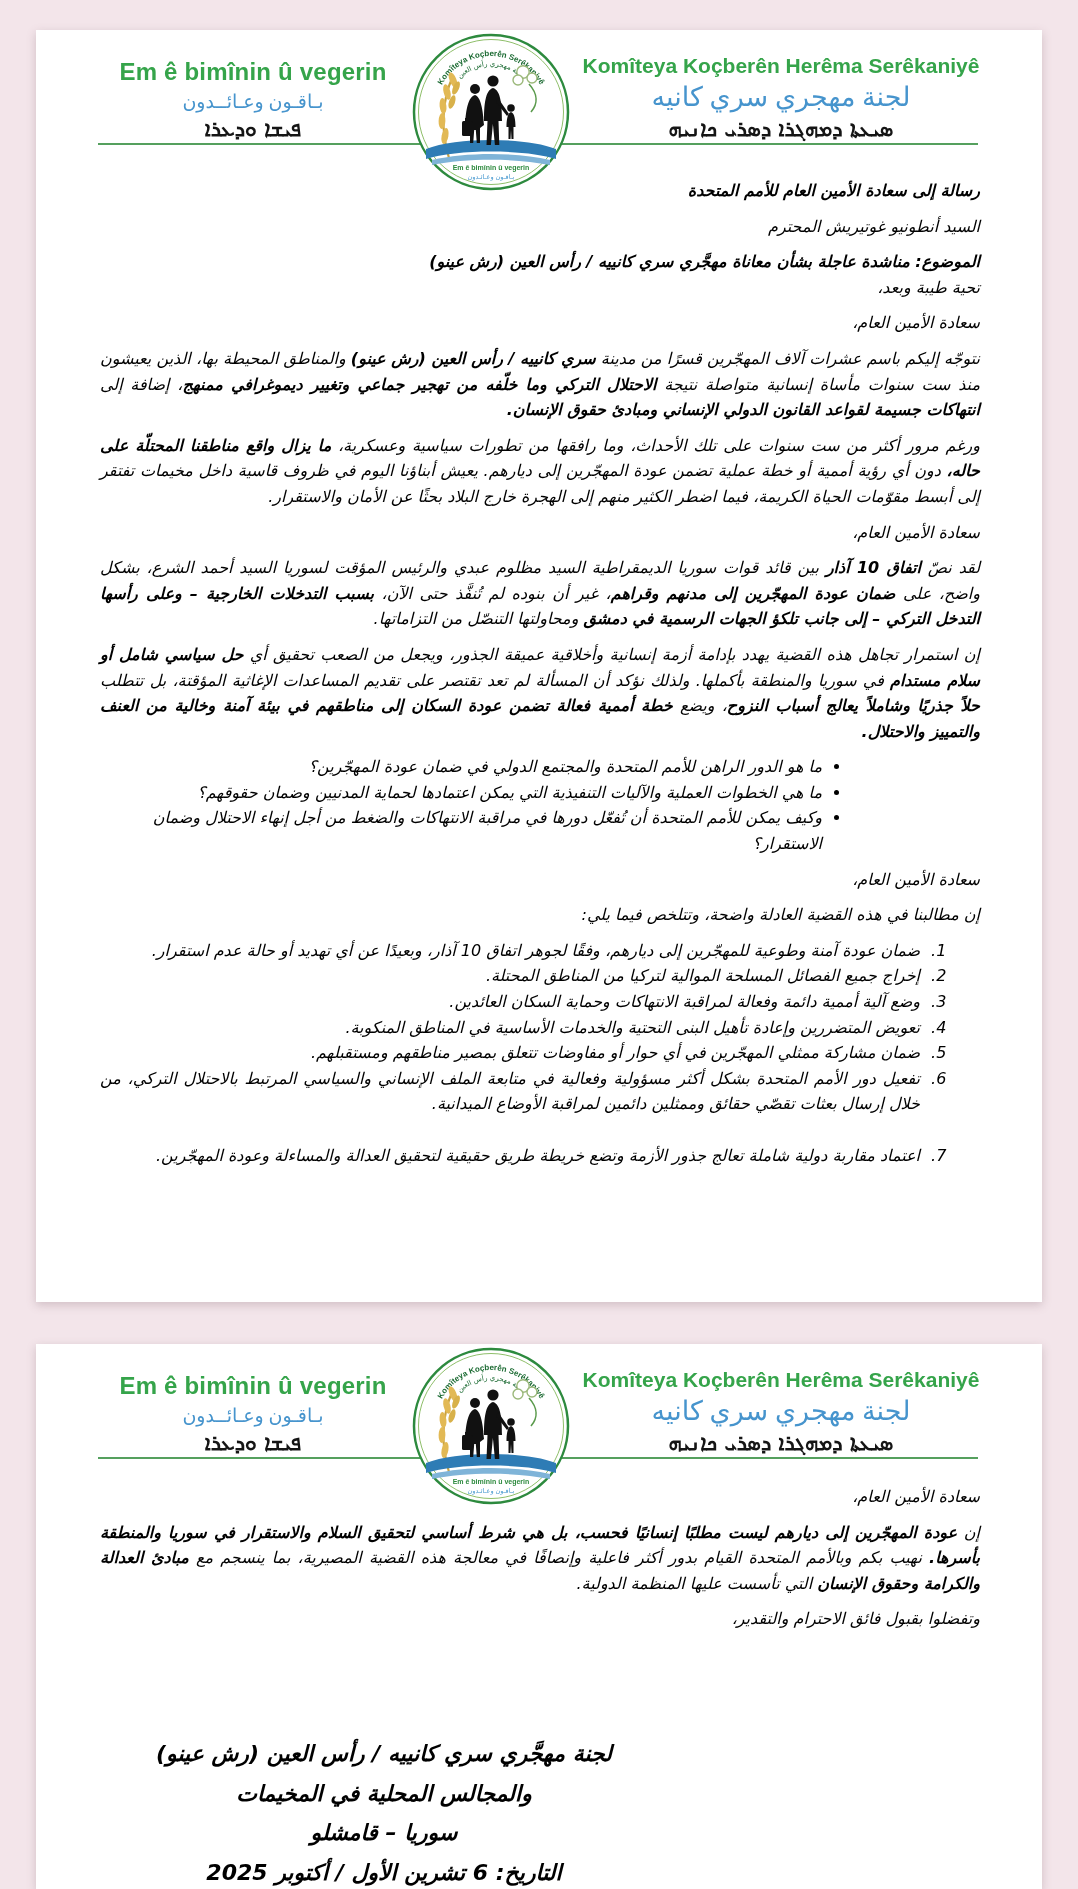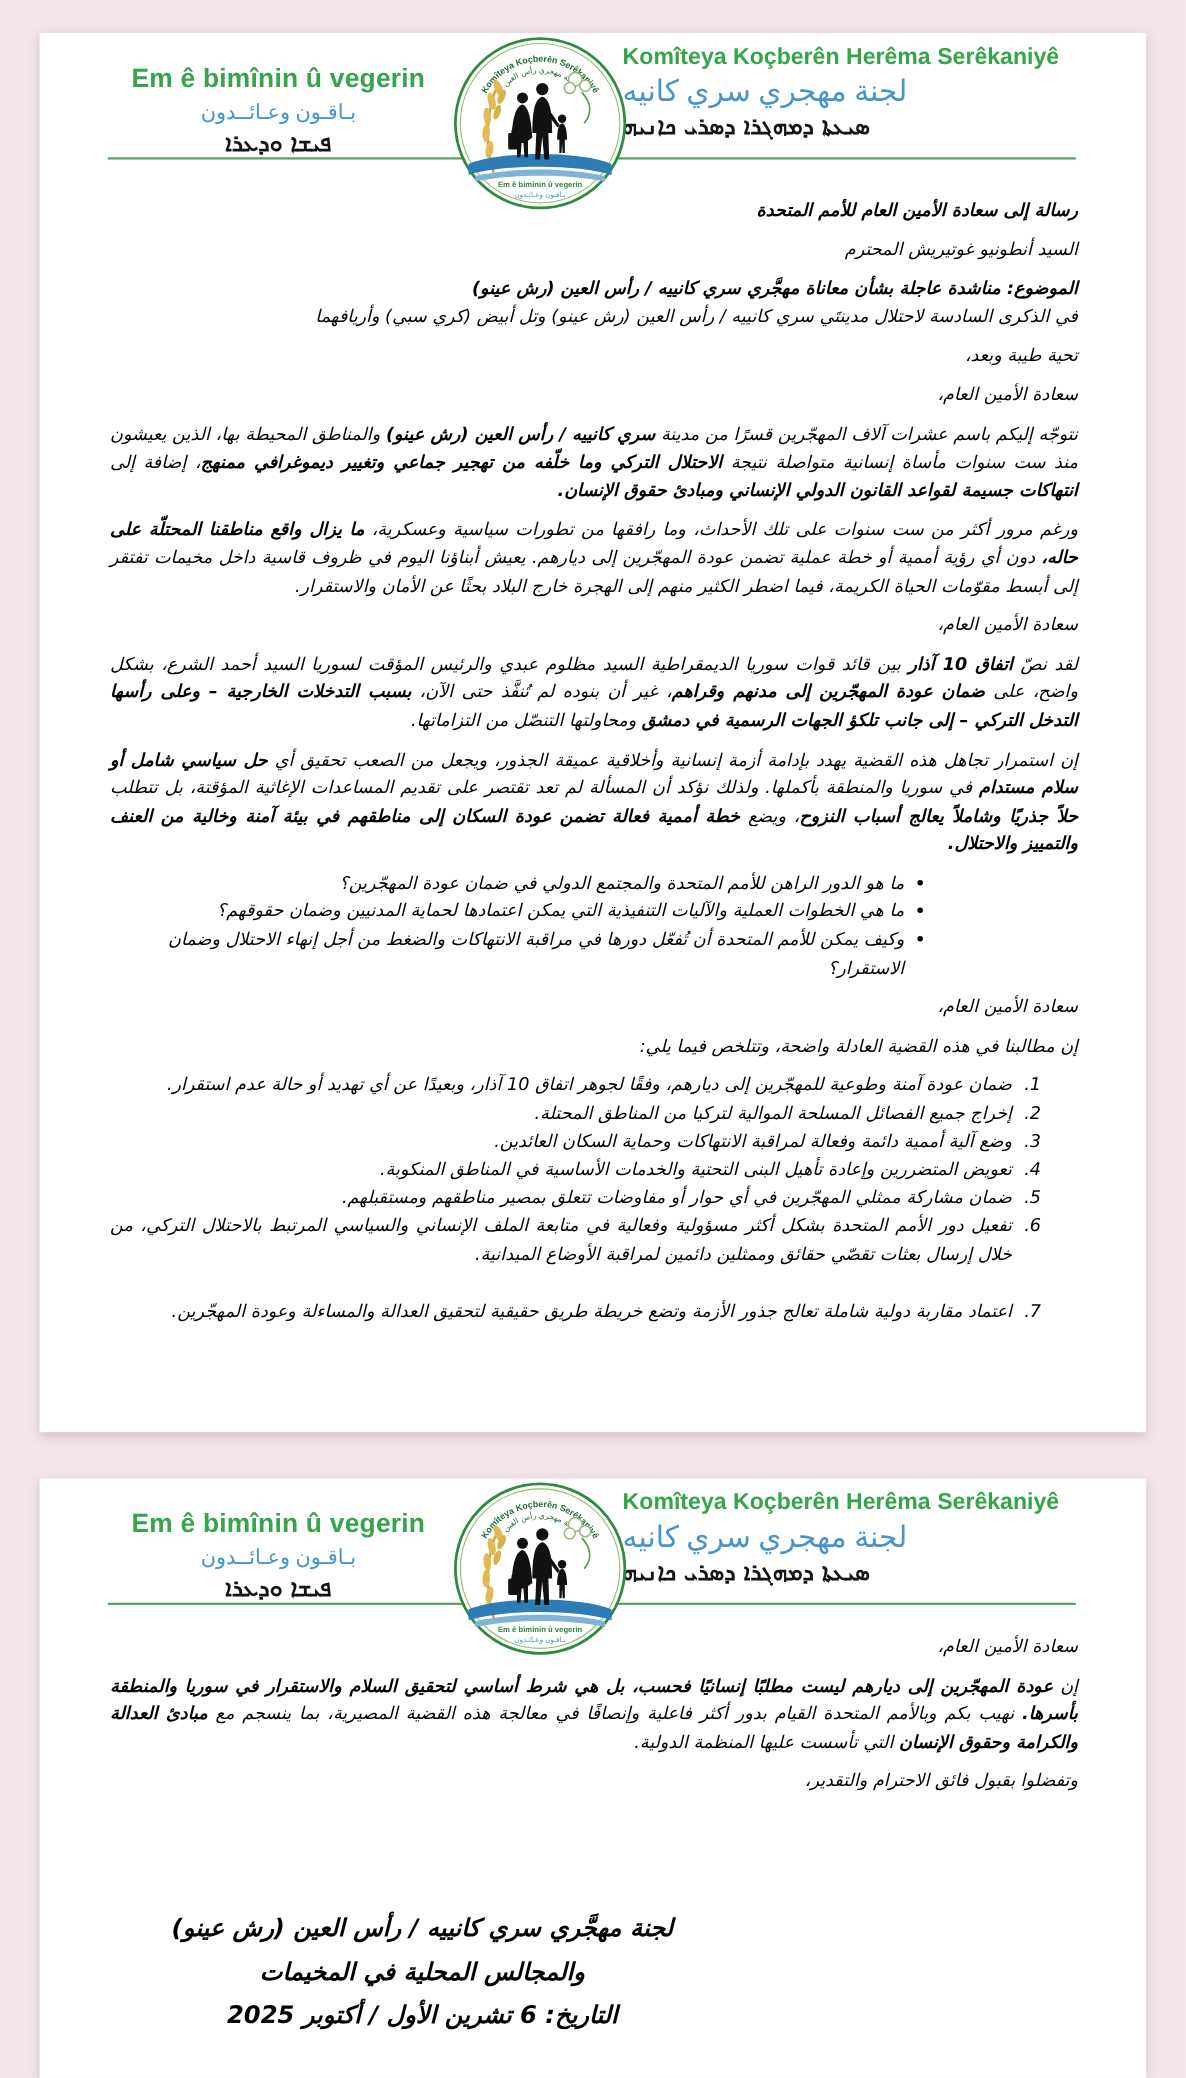--- a/index.html
+++ b/index.html
@@ -14,21 +14,21 @@
     position:absolute;left:36px;width:1006px;background:#ffffff;
     box-shadow:0 3px 9px rgba(120,90,100,.28);
   }
   .page1{top:30px;height:1272px;overflow:hidden;}
   .page2{top:1344px;height:545px;overflow:hidden;}
 
   
   .hdr{position:relative;height:132px;}
   .rule{position:absolute;left:62px;right:64px;top:113px;height:2px;background:#55a05e;}
   .hdr-left{position:absolute;left:52px;top:28px;width:330px;text-align:center;}
-  .hdr-right{position:absolute;right:46px;top:10px;width:430px;text-align:left;}
+  .hdr-right{position:absolute;right:46px;top:24px;width:430px;text-align:center;}
   .latin-green{color:#35a44a;font-weight:bold;font-family:"Liberation Sans",sans-serif;}
   .hdr-left .latin-green{font-size:24px;letter-spacing:.2px;}
   .hdr-right .latin-green{font-size:21px;}
   .ar-blue{color:#4694cd;direction:rtl;font-family:Liberation Serif, serif;}
   .hdr-left .ar-blue{font-size:19px;margin-top:4px;}
   .hdr-right .ar-blue{font-size:27px;margin-top:3px;}
   .syc{color:#151515;font-size:21px;margin-top:4px;direction:rtl;font-weight:bold;}
   .logo{position:absolute;left:375px;top:2px;width:160px;height:160px;z-index:3;}
 
   
@@ -123,21 +123,20 @@
         <div class="ar-blue">لجنة مهجري سري كانيه</div>
         <div class="syc">ܣܝܥܬܐ ܕܡܗܓܪܐ ܕܣܪܝ ܟܐܢܝܗ</div>
       </div>
       <div class="rule"></div>
     </header>
 
     <div class="content">
       <p class="blk b">رسالة إلى سعادة الأمين العام للأمم المتحدة</p>
       <p class="blk">السيد أنطونيو غوتيريش المحترم</p>
       <p class="blk b" style="margin-bottom:0">الموضوع: مناشدة عاجلة بشأن معاناة مهجَّري سري كانييه / رأس العين (رش عينو)</p>
-      <p class="blk">في الذكرى السادسة لاحتلال مدينتَي سري كانييه / رأس العين (رش عينو) وتل أبيض (كري سبي) وأريافهما</p>
       <p class="blk">تحية طيبة وبعد،</p>
       <p class="blk">سعادة الأمين العام،</p>
 
       <p class="blk just"><span>نتوجّه إليكم باسم عشرات آلاف المهجّرين قسرًا من مدينة </span><span class="b">سري كانييه / رأس العين (رش عينو)</span><span> والمناطق المحيطة بها، الذين يعيشون منذ ست سنوات مأساة إنسانية متواصلة نتيجة </span><span class="b">الاحتلال التركي وما خلّفه من تهجير جماعي وتغيير ديموغرافي ممنهج</span><span>، إضافة إلى </span><span class="b">انتهاكات جسيمة لقواعد القانون الدولي الإنساني ومبادئ حقوق الإنسان.</span></p>
 
       <p class="blk just"><span>ورغم مرور أكثر من ست سنوات على تلك الأحداث، وما رافقها من تطورات سياسية وعسكرية، </span><span class="b">ما يزال واقع مناطقنا المحتلّة على حاله،</span><span> دون أي رؤية أممية أو خطة عملية تضمن عودة المهجّرين إلى ديارهم. يعيش أبناؤنا اليوم في ظروف قاسية داخل مخيمات تفتقر إلى أبسط مقوّمات الحياة الكريمة، فيما اضطر الكثير منهم إلى الهجرة خارج البلاد بحثًا عن الأمان والاستقرار.</span></p>
 
       <p class="blk">سعادة الأمين العام،</p>
 
       <p class="blk just"><span>لقد نصّ </span><span class="b">اتفاق 10 آذار</span><span> بين قائد قوات سوريا الديمقراطية السيد مظلوم عبدي والرئيس المؤقت لسوريا السيد أحمد الشرع، بشكل واضح، على </span><span class="b">ضمان عودة المهجّرين إلى مدنهم وقراهم</span><span>، غير أن بنوده لم تُنفَّذ حتى الآن، </span><span class="b">بسبب التدخلات الخارجية – وعلى رأسها التدخل التركي – إلى جانب تلكؤ الجهات الرسمية في دمشق</span><span> ومحاولتها التنصّل من التزاماتها.</span></p>
@@ -234,18 +233,19 @@
 
     <div class="content" style="padding-top:8px">
       <p class="blk">سعادة الأمين العام،</p>
 
       <p class="blk just"><span>إن </span><span class="b">عودة المهجّرين إلى ديارهم ليست مطلبًا إنسانيًا فحسب، بل هي شرط أساسي لتحقيق السلام والاستقرار في سوريا والمنطقة بأسرها.</span><span> نهيب بكم وبالأمم المتحدة القيام بدور أكثر فاعلية وإنصافًا في معالجة هذه القضية المصيرية، بما ينسجم مع </span><span class="b">مبادئ العدالة والكرامة وحقوق الإنسان</span><span> التي تأسست عليها المنظمة الدولية.</span></p>
 
       <p class="blk">وتفضلوا بقبول فائق الاحترام والتقدير،</p>
 
       <div class="sig">
         <div>لجنة مهجَّري سري كانييه / رأس العين (رش عينو) والمجالس المحلية في المخيمات</div>
+        <div>سوريا – قامشلو</div>
         <div>التاريخ: 6 تشرين الأول / أكتوبر 2025</div>
       </div>
     </div>
   </section>
 
 </div>
 
 </body></html>

